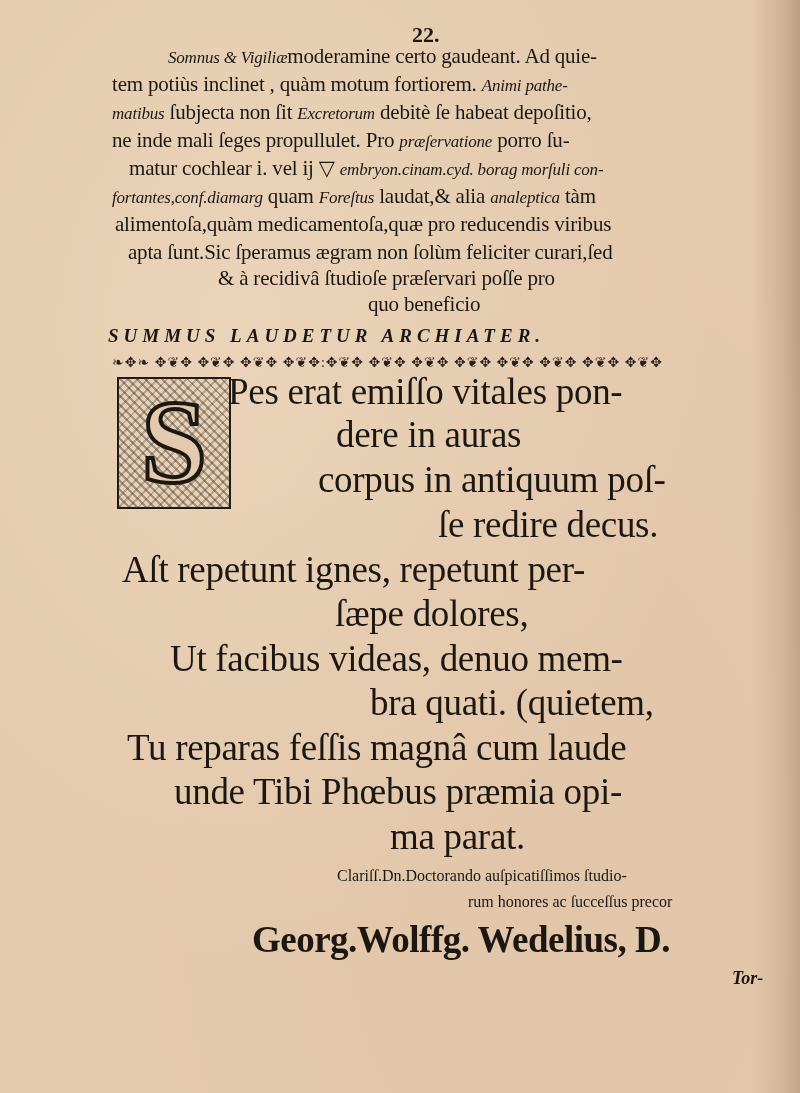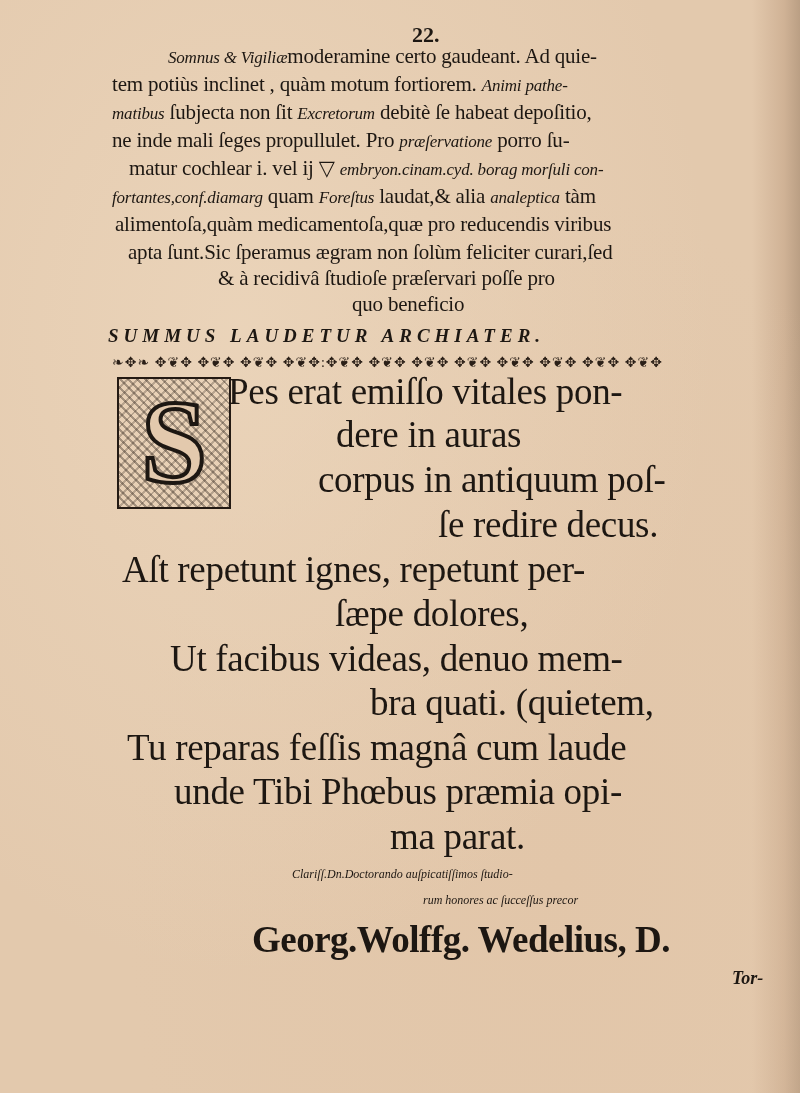--- a/index.html
+++ b/index.html
@@ -26,21 +26,21 @@
       background:
         repeating-linear-gradient(45deg, rgba(36,26,19,0.35) 0 2px, rgba(0,0,0,0) 2px 6px),
         repeating-linear-gradient(-45deg, rgba(36,26,19,0.25) 0 2px, rgba(0,0,0,0) 2px 7px);
       display: flex; align-items: center; justify-content: center;
     }
     .initial span {
       font-size: 118px; line-height: 1; color: #e3c9ad;
       -webkit-text-stroke: 4px #1d1712; font-weight: bold;
     }
     .verse { font-size: 37px; letter-spacing: -0.3px; }
-    .closing { font-style: italic; font-size: 12px; }
+    .closing { font-size: 16px; margin-left: 45px; }
     .sig { font-size: 37px; font-weight: bold; letter-spacing: -0.5px; }
     .catch { font-style: italic; font-size: 18px; font-weight: bold; }
   </style>
 </head>
 <body>
 
 <div class="page">
 
   <div class="line pn">22.</div>
 
@@ -58,21 +58,21 @@
   </div>
   <div class="line prose" style="left:129px;top:156px;">
     <span>matur cochlear i. vel ij ▽ </span><span class="it">embryon.cinam.cyd. borag morſuli con-</span>
   </div>
   <div class="line prose" style="left:112px;top:184px;text-align:center;">
     <span class="it">fortantes,conf.diamarg</span><span> quam </span><span class="it">Foreſtus</span><span> laudat,&amp; alia </span><span class="it">analeptica</span><span> tàm</span>
   </div>
   <div class="line prose" style="left:115px;top:212px;">alimentoſa,quàm medicamentoſa,quæ pro reducendis viribus</div>
   <div class="line prose" style="left:128px;top:240px;">apta ſunt.Sic ſperamus ægram non ſolùm feliciter curari,ſed</div>
   <div class="line prose" style="left:218px;top:266px;">&amp; à recidivâ ſtudioſe præſervari poſſe pro</div>
-  <div class="line prose" style="left:352px;top:292px;text-align:right;">quo beneficio</div>
+  <div class="line prose" style="left:368px;top:292px;text-align:right;">quo beneficio</div>
 
   <div class="line caps">SUMMUS LAUDETUR ARCHIATER.</div>
 
   <div class="line orn">❧✥❧ ✥❦✥ ✥❦✥ ✥❦✥ ✥❦✥:✥❦✥ ✥❦✥ ✥❦✥ ✥❦✥ ✥❦✥ ✥❦✥ ✥❦✥ ✥❦✥</div>
 
   <div class="initial">
     <span>S</span>
   </div>
 
   <div class="line verse" style="left:228px;top:370px;">Pes erat emiſſo vitales pon-</div>

